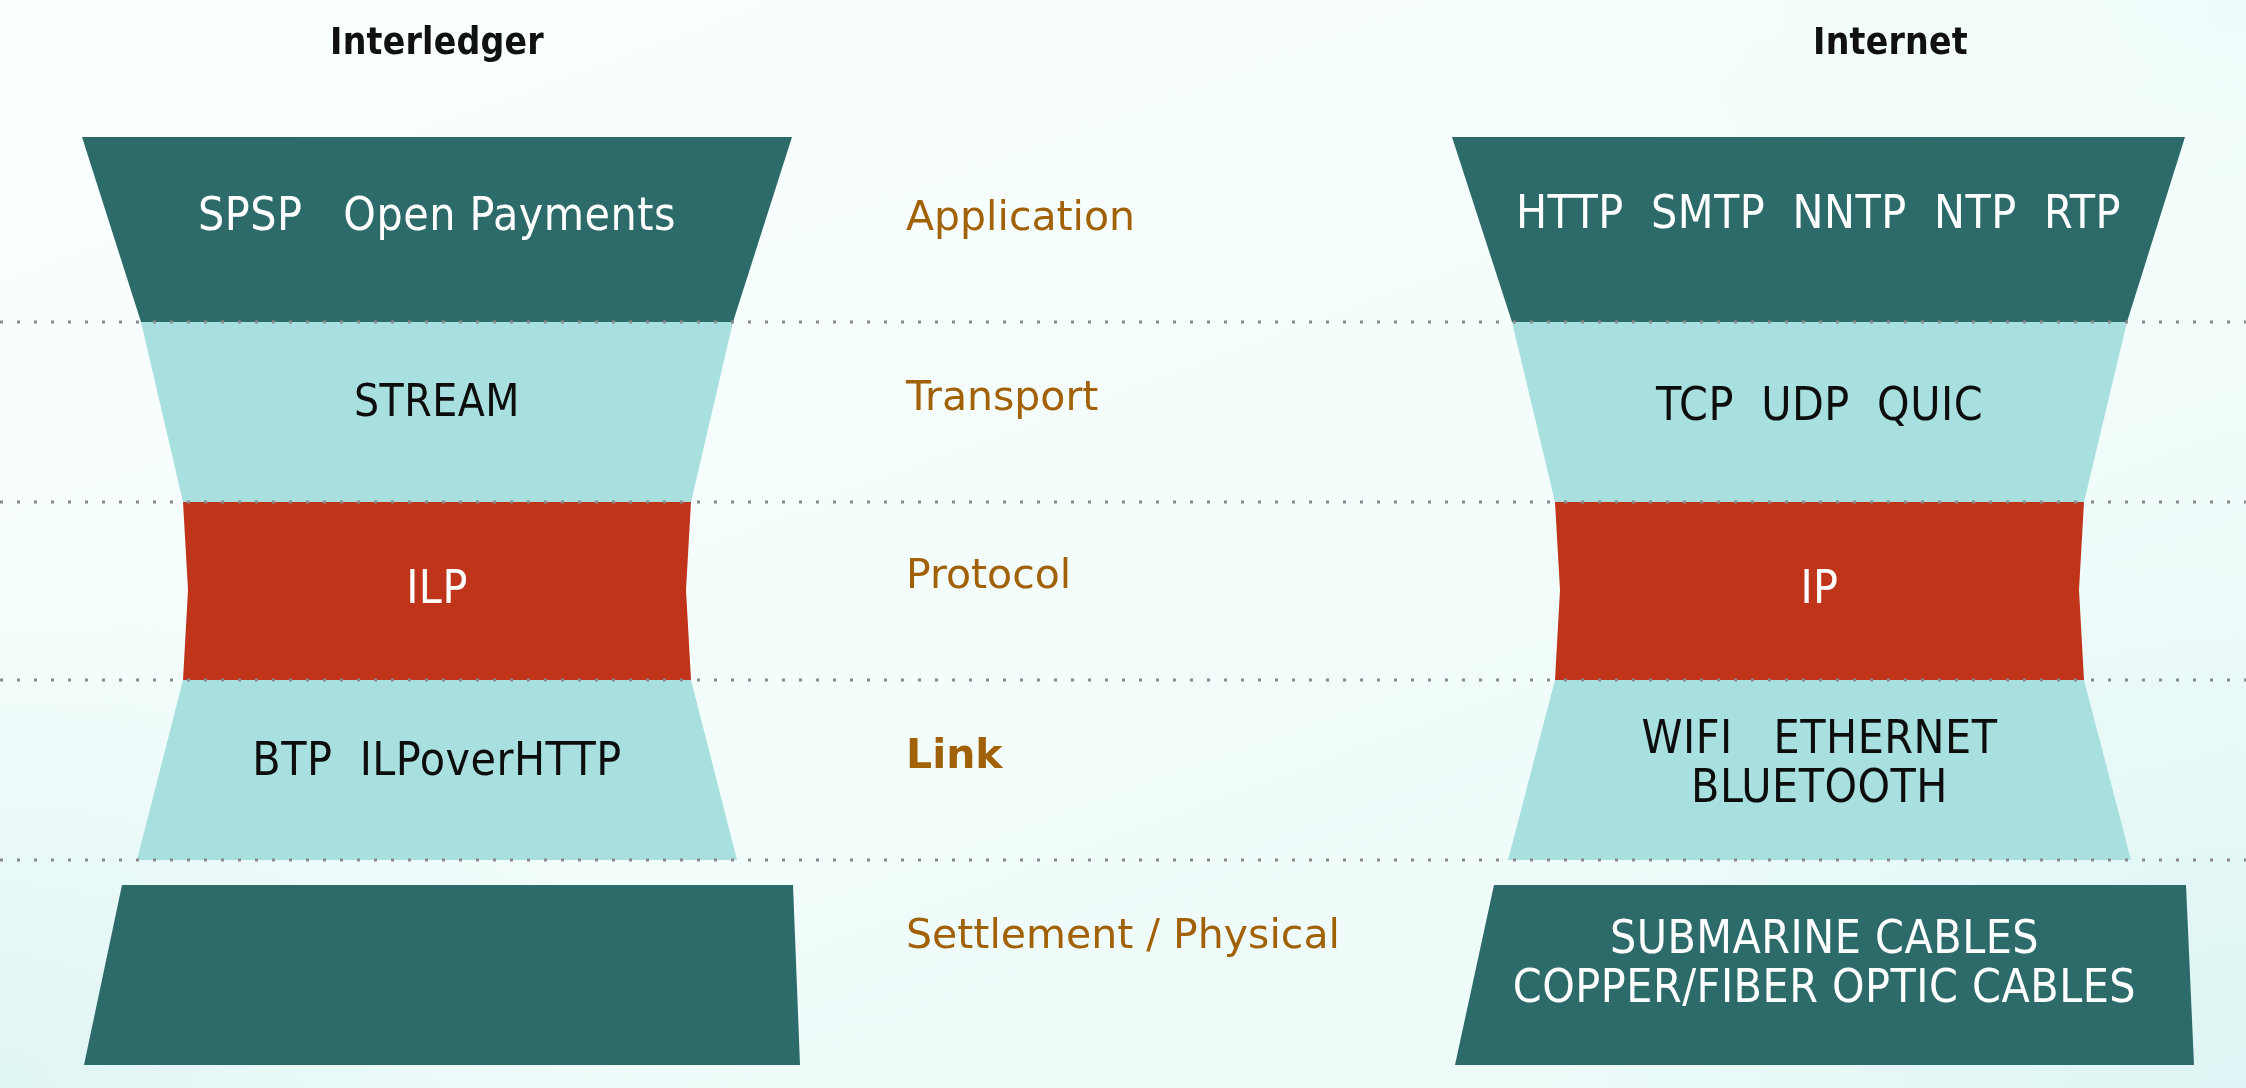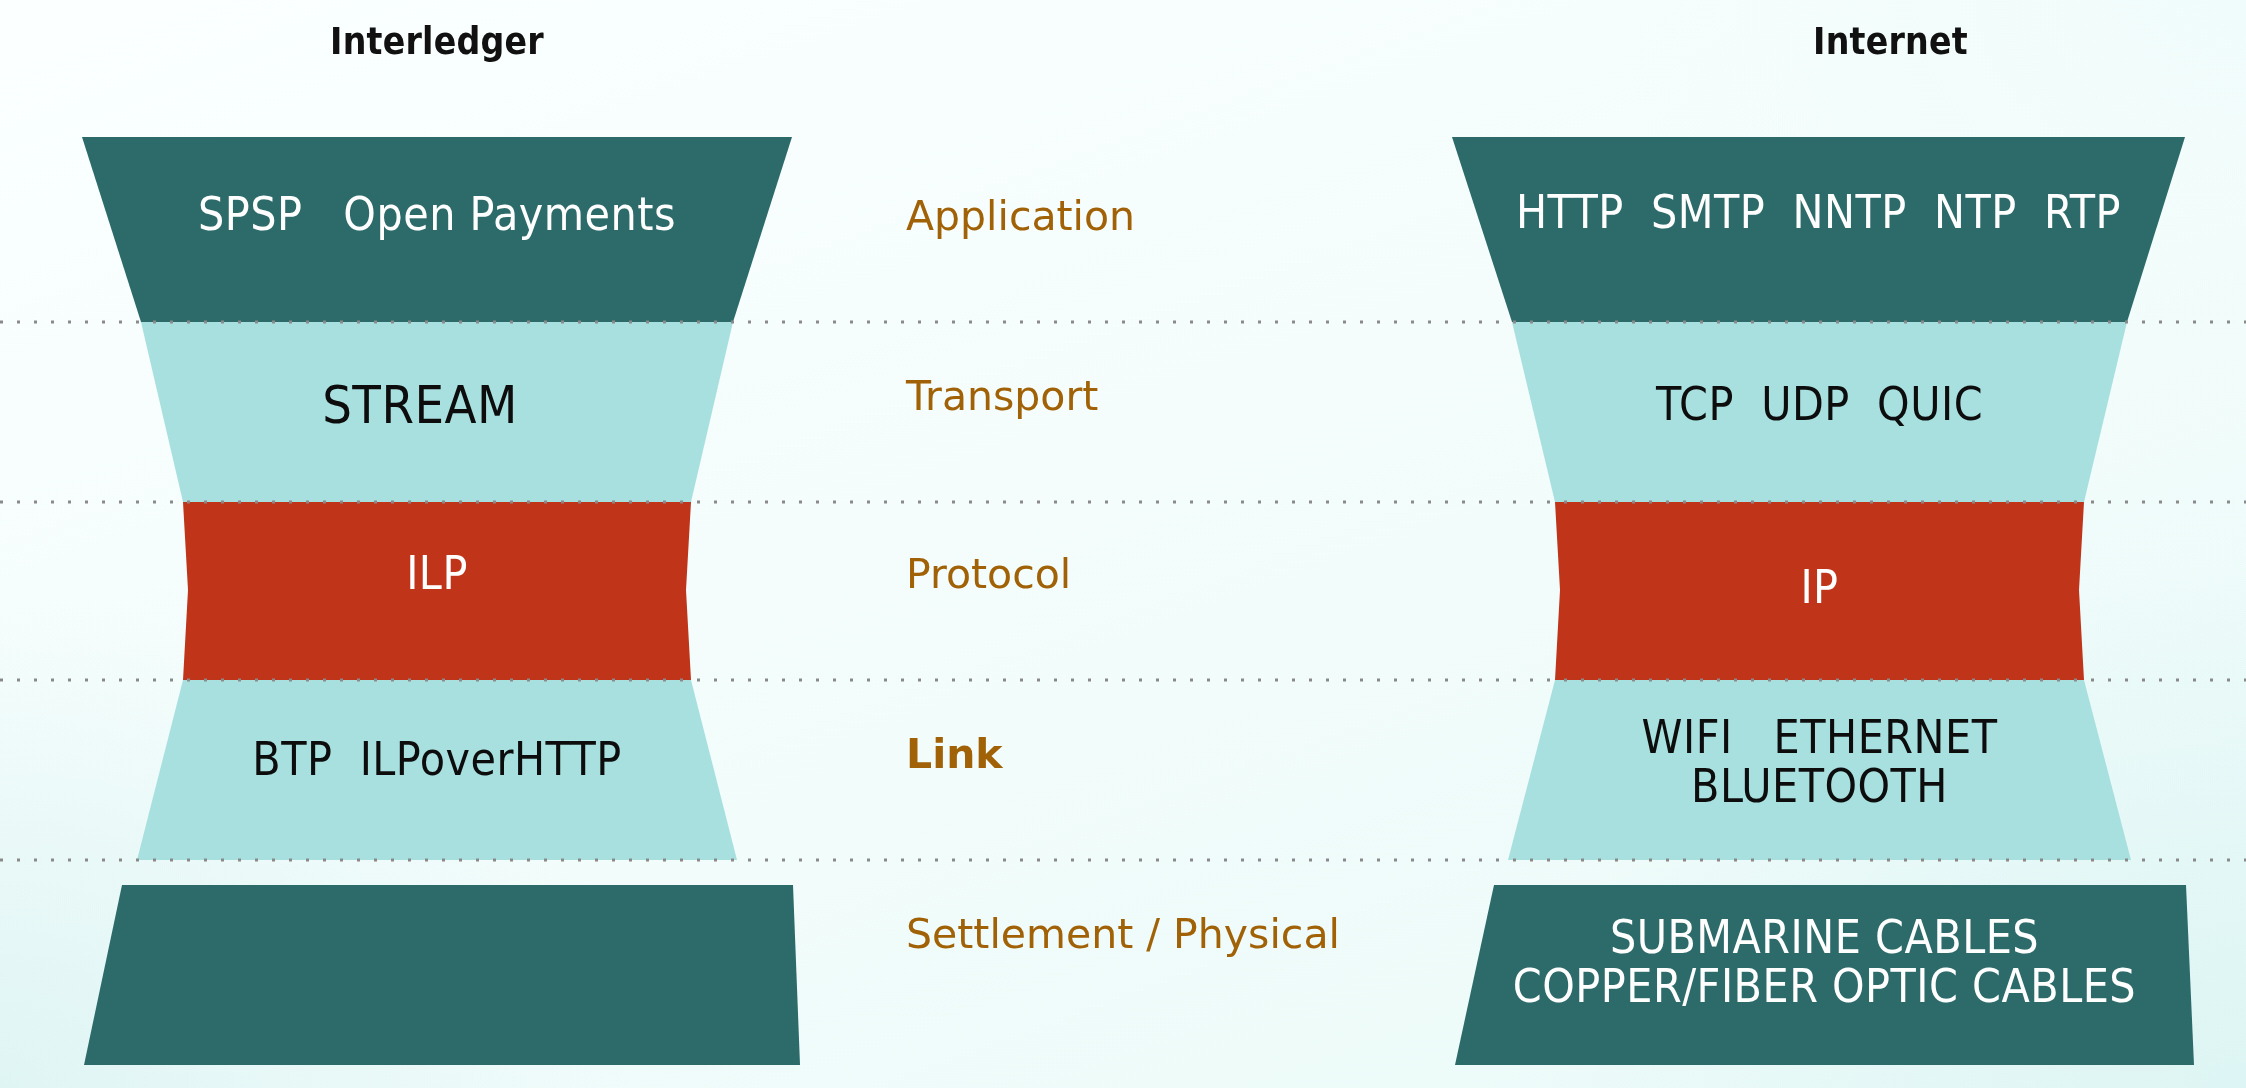--- a/index.html
+++ b/index.html
@@ -58,22 +58,22 @@
   <div class="txt colTitle" style="left:82px;top:22px;width:710px;">Interledger</div>
   <div class="txt colTitle" style="left:1524px;top:22px;width:733px;">Internet</div>
 
   <div class="txt rowLabel" style="left:906px;top:195px;width:560px;">Application</div>
   <div class="txt rowLabel" style="left:906px;top:553px;width:560px;">Protocol</div>
   <div class="txt rowLabel" style="left:906px;top:375px;width:560px;">Transport</div>
   <div class="txt rowLabel" style="left:906px;top:733px;width:560px;font-weight:bold;">Link</div>
   <div class="txt rowLabel" style="left:906px;top:913px;width:700px;">Settlement / Physical</div>
 
   <div class="txt onDark" style="left:82px;top:190px;width:710px;font-size:46px;text-align:center;">SPSP   Open Payments</div>
-  <div class="txt onLight" style="left:124px;top:378px;width:592px;font-size:52px;">STREAM</div>
-  <div class="txt onDark" style="left:183px;top:549px;width:508px;font-size:46px;">ILP</div>
+  <div class="txt onLight" style="left:141px;top:378px;width:592px;font-size:44px;">STREAM</div>
+  <div class="txt onDark" style="left:183px;top:563px;width:508px;font-size:46px;">ILP</div>
   <div class="txt onLight" style="left:137px;top:735px;width:600px;font-size:46px;">BTP  ILPoverHTTP</div>
 
   <div class="txt onLight" style="left:1512px;top:380px;width:615px;font-size:46px;">TCP  UDP  QUIC</div>
   <div class="txt onDark" style="left:1452px;top:188px;width:733px;font-size:46px;">HTTP  SMTP  NNTP  NTP  RTP</div>
   <div class="txt onDark" style="left:1555px;top:563px;width:529px;font-size:46px;">IP</div>
   <div class="txt onLight" style="left:1508px;top:713px;width:623px;font-size:46px;">WIFI   ETHERNET
 BLUETOOTH</div>
   <div class="txt onDark" style="left:1455px;top:913px;width:739px;font-size:46px;">SUBMARINE CABLES
 COPPER/FIBER OPTIC CABLES</div>
 

